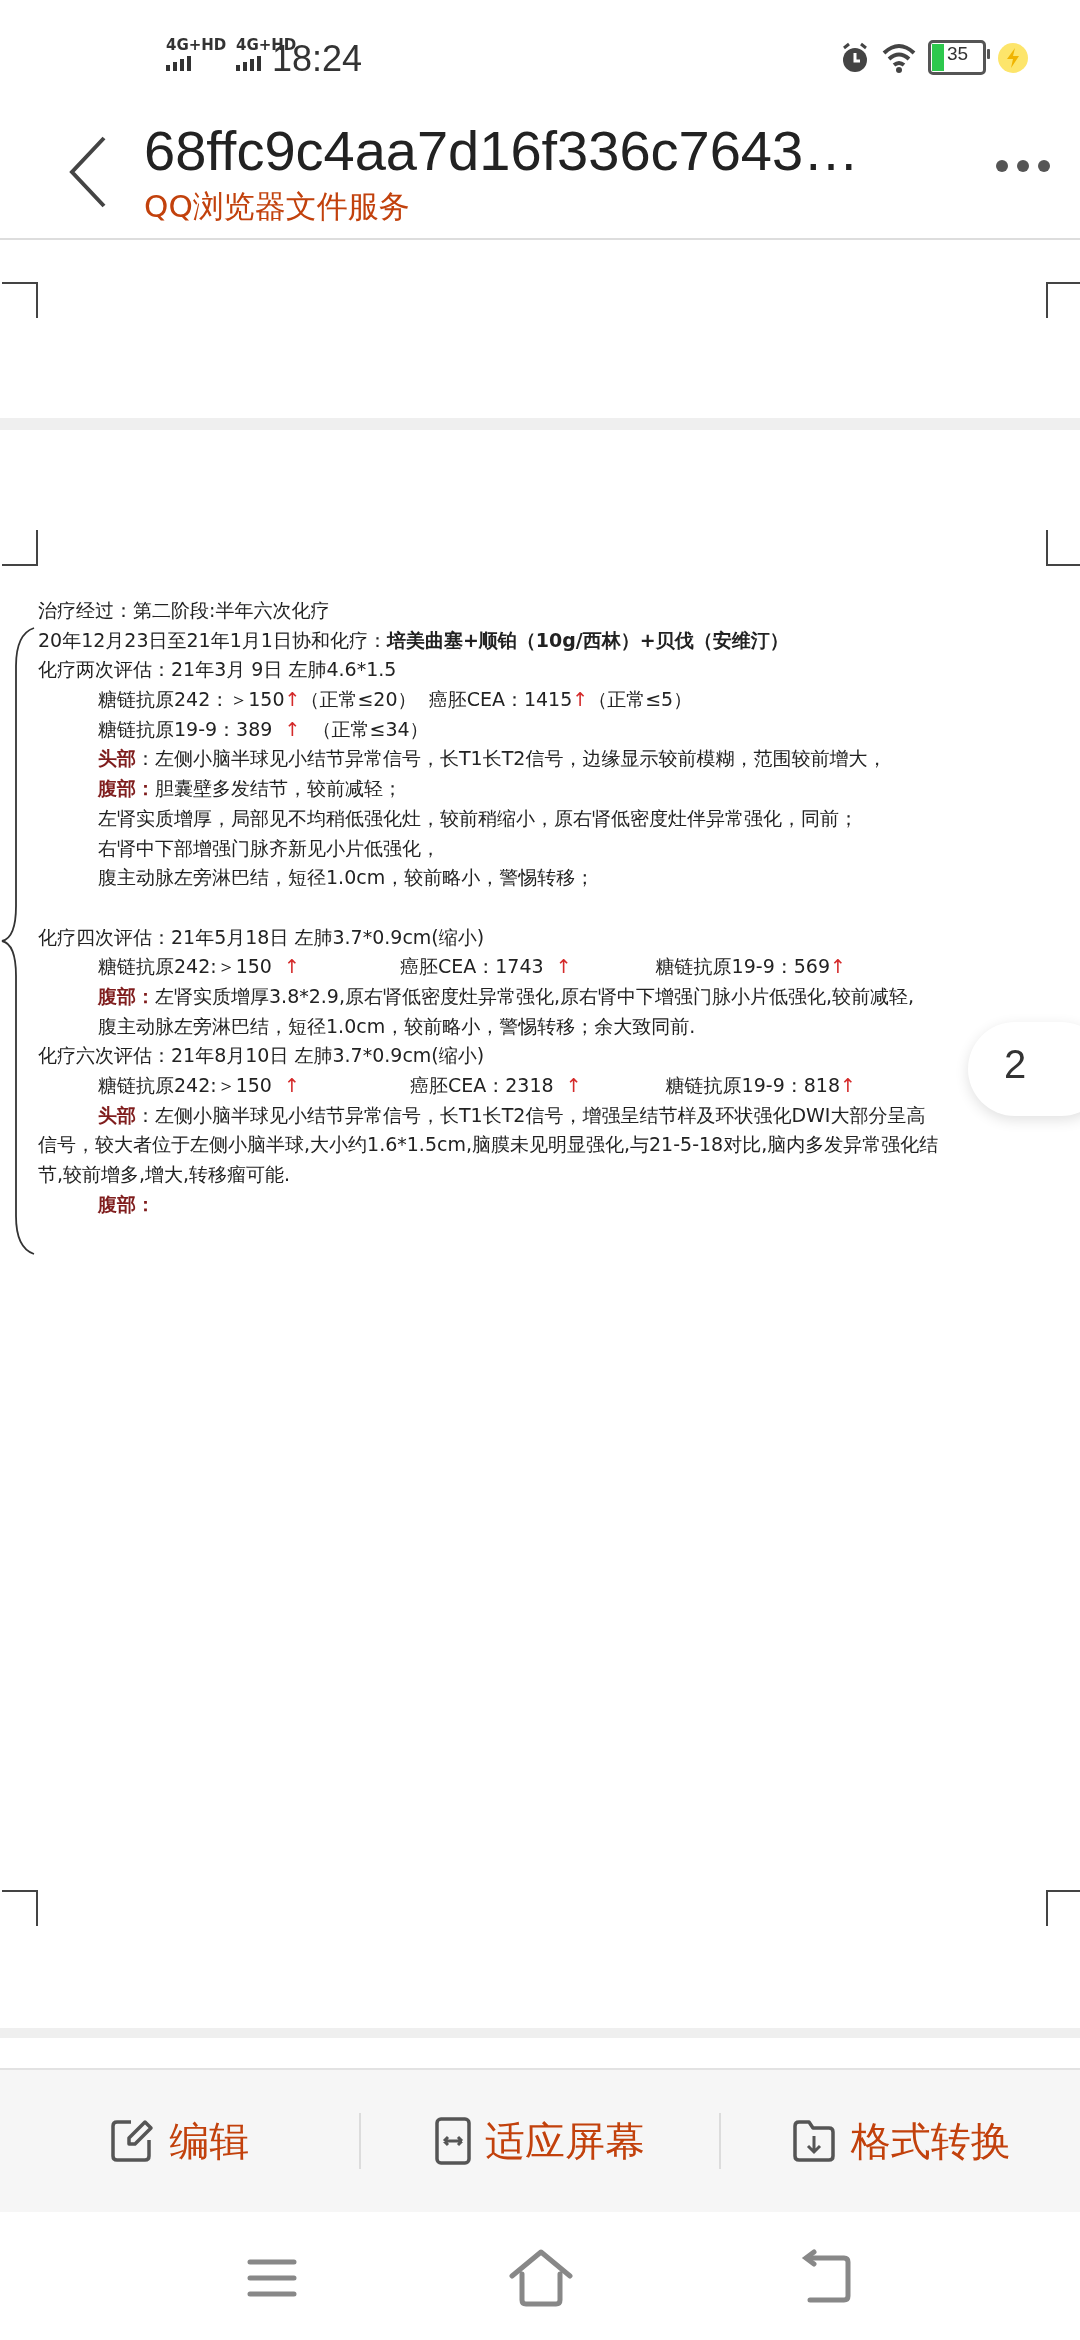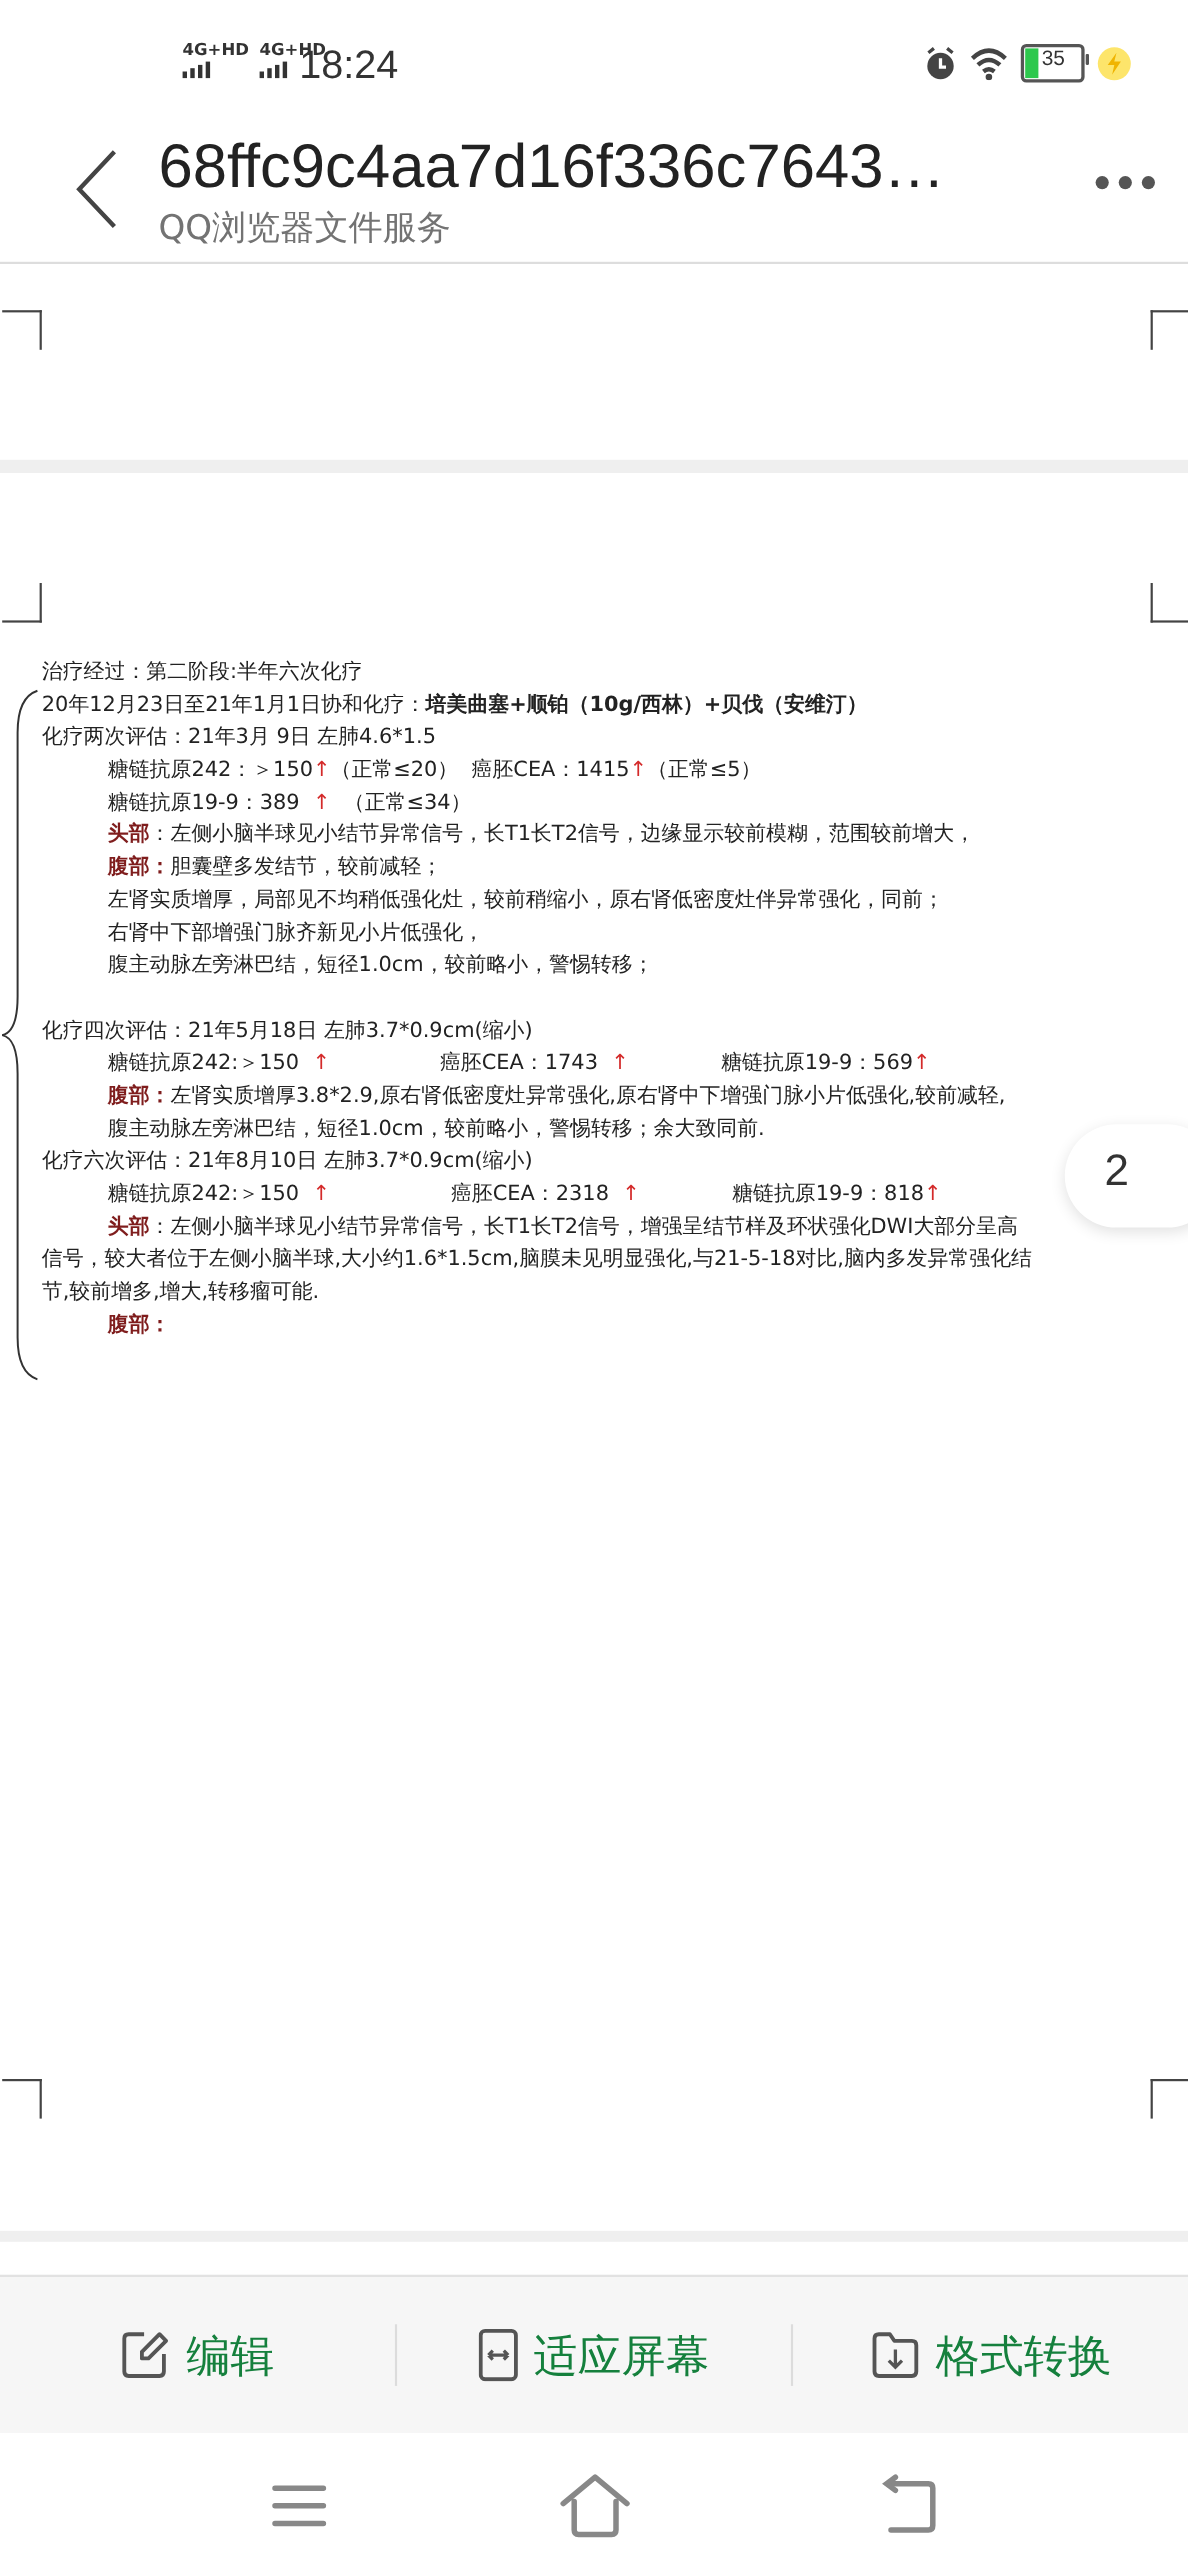--- a/index.html
+++ b/index.html
@@ -16,21 +16,21 @@
   .battery { width: 58px; height: 35px; border: 3px solid #555; border-radius: 5px; position: relative; font-size: 19px; color: #333; font-family: "Liberation Sans", sans-serif; }
   .battery .fill { position: absolute; left: 1px; top: 1px; bottom: 1px; width: 12px; background: #2dc84d; }
   .battery .num { position: absolute; left: 16px; top: 1px; line-height: 20px; }
   .battery::after { content: ""; position: absolute; right: -7px; top: 6px; width: 3px; height: 10px; background: #555; border-radius: 1px; }
   .charge { width: 30px; height: 30px; border-radius: 50%; background: #fde56b; display: flex; align-items: center; justify-content: center; }
 
   
   .titlebar { position: absolute; left: 0; top: 110px; width: 1080px; height: 130px; border-bottom: 2px solid #dddddd; }
   .back { position: absolute; left: 60px; top: 22px; width: 60px; height: 80px; }
   .title { position: absolute; left: 144px; top: 8px; font-size: 56px; color: #222; font-family: "Liberation Sans", sans-serif; white-space: nowrap; }
-  .subtitle { position: absolute; left: 144px; top: 76px; font-size: 31px; color: #737373; white-space: nowrap; }
+  .subtitle { position: absolute; left: 144px; top: 76px; font-size: 31px; color: #c2410c; white-space: nowrap; }
   .more { position: absolute; right: 30px; top: 50px; display: flex; gap: 9px; }
   .more i { width: 12px; height: 12px; border-radius: 50%; background: #555; display: block; }
 
   
   .gap { position: absolute; left: 0; width: 1080px; background: #efefef; }
   .crop { position: absolute; width: 36px; height: 36px; border-color: #444; border-style: solid; border-width: 0; }
   .crop.tl { border-top-width: 2px; border-right-width: 2px; }
   .crop.tr { border-top-width: 2px; border-left-width: 2px; }
   .crop.bl { border-bottom-width: 2px; border-right-width: 2px; }
   .crop.br { border-bottom-width: 2px; border-left-width: 2px; }
@@ -42,21 +42,21 @@
   .doc .arr { color: #d42a2a; }
   .doc .b { font-weight: bold; }
   .brace { position: absolute; left: 0; top: 626px; width: 40px; height: 630px; }
 
   .page-badge { position: absolute; left: 968px; top: 1022px; width: 140px; height: 94px; background: #fff; border-radius: 47px; box-shadow: 0 4px 14px rgba(0,0,0,0.12); }
   .page-badge span { position: absolute; left: 36px; top: 20px; font-size: 40px; color: #333; font-family: "Liberation Sans", sans-serif; }
 
   
   .toolbar { position: absolute; left: 0; top: 2068px; width: 1080px; height: 144px; background: #f6f6f6; border-top: 2px solid #e2e2e2; display: flex; align-items: center; }
   .tb-btn { flex: 1; display: flex; align-items: center; justify-content: center; gap: 14px; height: 100%; }
-  .tb-btn .lbl { font-size: 40px; color: #15803d; }
+  .tb-btn .lbl { font-size: 40px; color: #c2410c; }
   .tb-sep { width: 2px; height: 56px; background: #dcdcdc; }
 
   
   .navbar { position: absolute; left: 0; top: 2212px; width: 1080px; height: 128px; background: #fff; }
   .nav-btn { position: absolute; top: 36px; width: 60px; height: 60px; }
 </style>
 </head>
 <body>
 
 <div class="statusbar">

